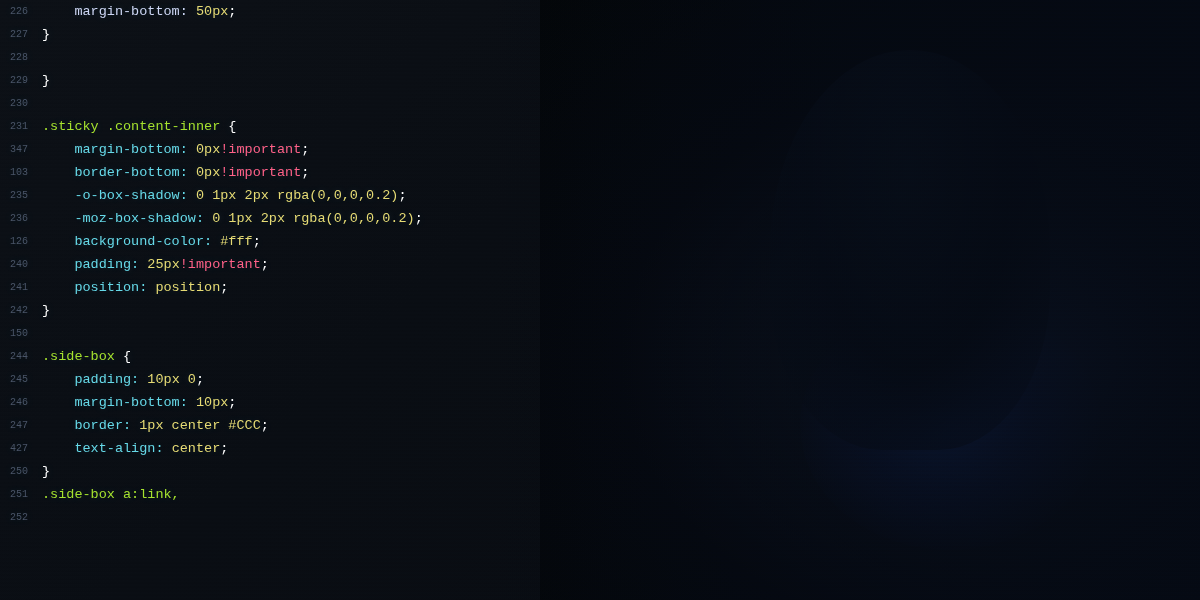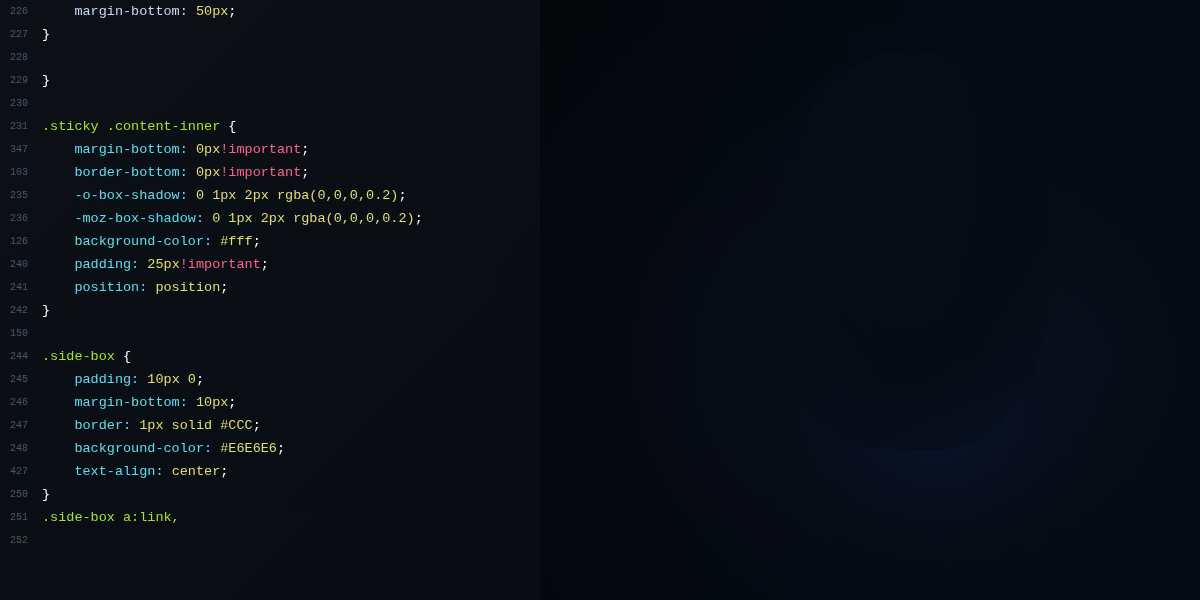--- a/index.html
+++ b/index.html
@@ -208,25 +208,21 @@
       <div class="code-line">
         <span class="line-number">245</span>
         <span class="code-content"><span class="c-property">    padding: </span><span class="c-color-val">10px 0</span><span class="c-semi">;</span></span>
       </div>
       <div class="code-line">
         <span class="line-number">246</span>
         <span class="code-content"><span class="c-property">    margin-bottom: </span><span class="c-color-val">10px</span><span class="c-semi">;</span></span>
       </div>
       <div class="code-line">
         <span class="line-number">247</span>
-        <span class="code-content"><span class="c-property">    border: </span><span class="c-color-val">1px solid #CCC</span><span class="c-semi">;</span></span>
-      </div>
-      <div class="code-line">
-        <span class="line-number">248</span>
-        <span class="code-content"><span class="c-property">    background-color: </span><span class="c-color-val">#E6E6E6</span><span class="c-semi">;</span></span>
+        <span class="code-content"><span class="c-property">    border: </span><span class="c-color-val">1px center #CCC</span><span class="c-semi">;</span></span>
       </div>
       <div class="code-line">
         <span class="line-number">427</span>
         <span class="code-content"><span class="c-property">    text-align: </span><span class="c-color-val">center</span><span class="c-semi">;</span></span>
       </div>
       <div class="code-line">
         <span class="line-number">250</span>
         <span class="code-content"><span class="c-brace">}</span></span>
       </div>
       <div class="code-line">

